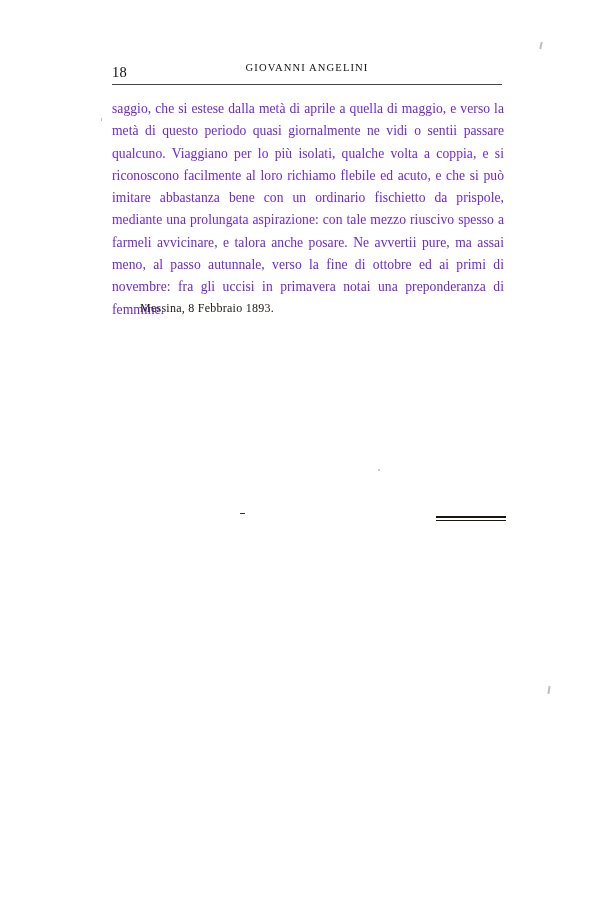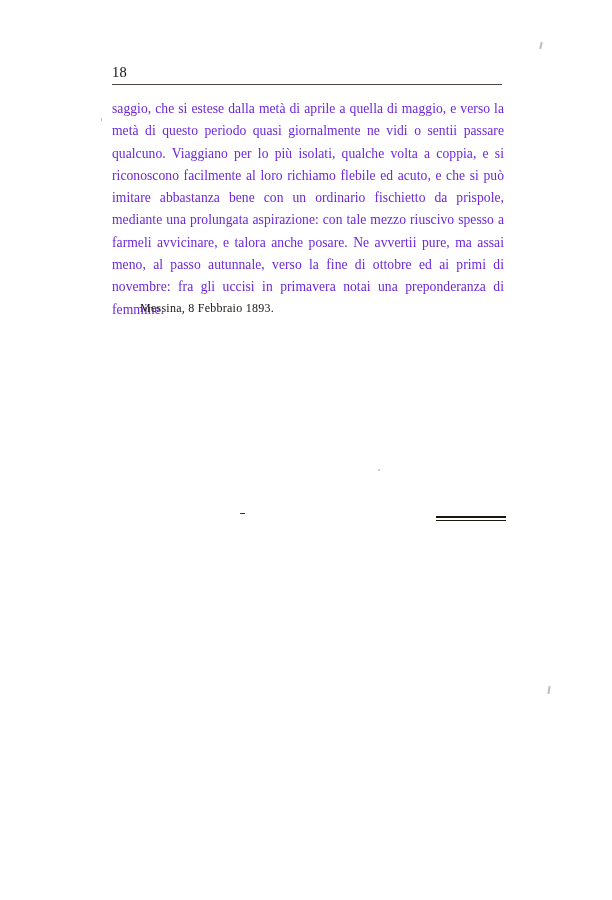--- a/index.html
+++ b/index.html
@@ -133,20 +133,21 @@
   .speck.s3 { left: 548px; top: 686px; width: 2px; height: 8px; transform: rotate(8deg); }
   .speck.s4 { left: 101px; top: 118px; width: 1px; height: 3px; }
 </style>
 </head>
 <body>
 
 <div class="page">
 
   <div class="header">
     <div class="folio">18</div>
+    <div class="running-title">Giovanni Angelini</div>
     <div class="header-rule"></div>
   </div>
 
   <div class="body-block">
     <p class="first">saggio, che si estese dalla metà di aprile a quella di maggio, e verso la metà di questo periodo quasi giornalmente ne vidi o sentii passare qualcuno. Viaggiano per lo più isolati, qualche volta a coppia, e si riconoscono facilmente al loro richiamo flebile ed acuto, e che si può imitare abbastanza bene con un ordinario fischietto da prispole, mediante una prolungata aspirazione: con tale mezzo riuscivo spesso a farmeli avvicinare, e talora anche posare. Ne avvertii pure, ma assai meno, al passo autunnale, verso la fine di ottobre ed ai primi di novembre: fra gli uccisi in primavera notai una preponderanza di femmine.</p>
   </div>
 
   <div class="dateline">Messina, 8 Febbraio 1893.</div>
 
   <div class="ornament">

